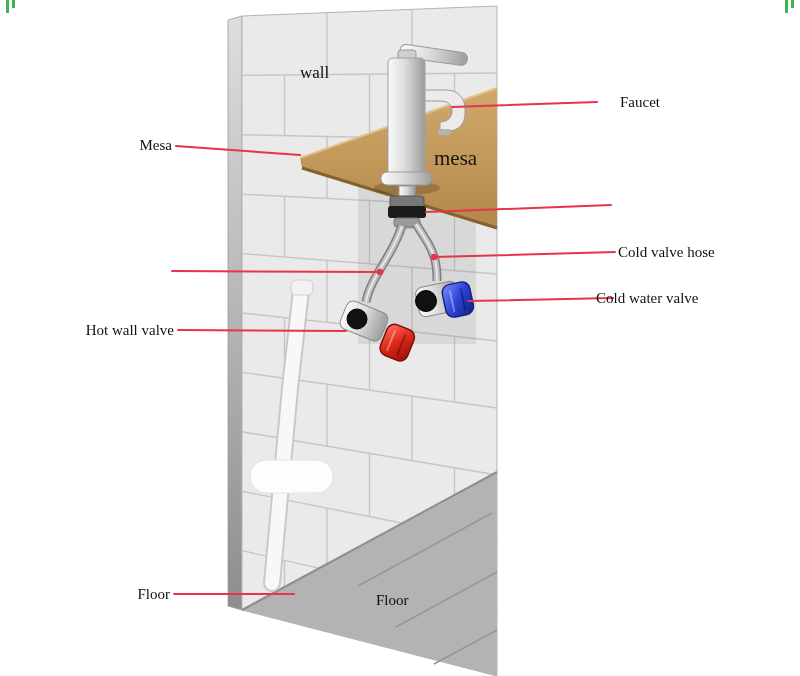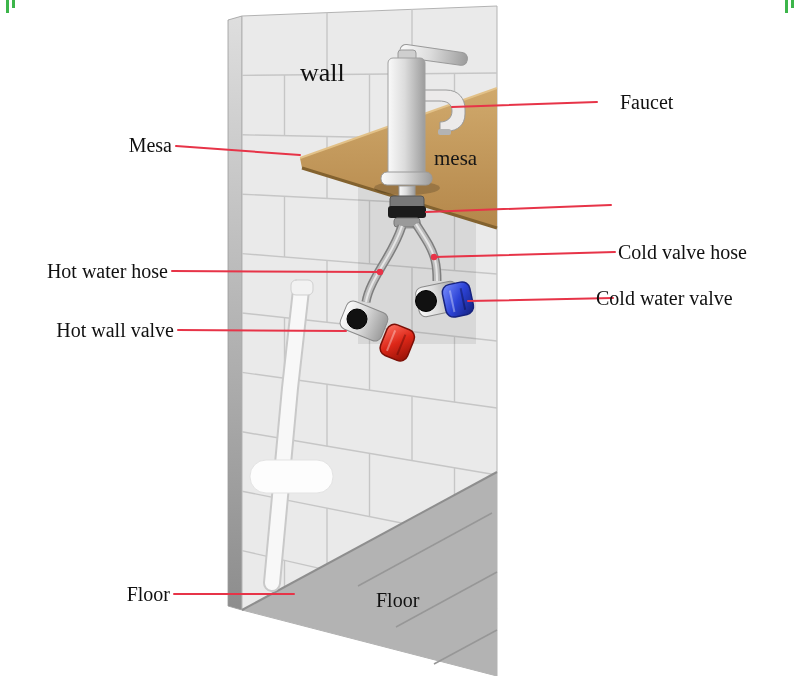--- a/index.html
+++ b/index.html
@@ -2,21 +2,21 @@
 <html style="--leader-line: #e73448; --wall-tile: #eaeaea; --tile-grout: #c6c6c6; --floor: #b3b3b3; --mesa-top: #c59b5d; --mesa-edge: #83622f; --hot-handle: #d42318; --cold-handle: #2940cf; --corner-mark: #3cb54a;"><head>
 <meta charset="utf-8">
 <style>
   html,body{margin:0;padding:0;background:#ffffff;}
   .stage{
     position:relative;width:800px;height:676px;background:#ffffff;overflow:hidden;
     font-family:"Liberation Serif","DejaVu Serif",serif;
   }
   .stage svg{position:absolute;left:0;top:0;}
   .lbl{
-    position:absolute;font-size:20px;line-height:26px;color:#101010;
+    position:absolute;font-size:15px;line-height:26px;color:#101010;
     white-space:nowrap;
   }
   .lbl.right-align{text-align:right;}
   #tile-lines line{stroke:var(--tile-grout,#c6c6c6);stroke-width:1.4;}
   .leader{stroke:var(--leader-line,#e73448);stroke-width:2;stroke-linecap:round;}
   .leader-dot{fill:var(--leader-line,#e73448);}
 </style>
 </head>
 <body>
 
@@ -175,23 +175,22 @@
       <line class="leader" x1="615" y1="252" x2="434" y2="257"></line>
       <circle class="leader-dot" cx="434" cy="257" r="3.2"></circle>
       <line class="leader" x1="613" y1="298" x2="468" y2="301"></line>
       <line class="leader" x1="172" y1="271" x2="380" y2="272"></line>
       <circle class="leader-dot" cx="380" cy="272" r="3.2"></circle>
       <line class="leader" x1="178" y1="330" x2="346" y2="331"></line>
       <line class="leader" x1="174" y1="594" x2="294" y2="594"></line>
     </g>
   </svg>
 
-  <div class="lbl" style="left:300px;top:60px;font-size:26px;">wall</div>
+  <div class="lbl" style="left:300px;top:60px;font-size:17px;">wall</div>
   <div class="lbl right-align" style="right:628px;top:132px;">Mesa</div>
   <div class="lbl" style="left:434px;top:145px;font-size:21px;color:#161616;">mesa</div>
   <div class="lbl" style="left:620px;top:89px;">Faucet</div>
   <div class="lbl" style="left:618px;top:239px;">Cold valve hose</div>
   <div class="lbl" style="left:596px;top:285px;">Cold water valve</div>
-  <div class="lbl right-align" style="right:632px;top:258px;">Hot water hose</div>
   <div class="lbl right-align" style="right:626px;top:317px;">Hot wall valve</div>
   <div class="lbl right-align" style="right:630px;top:581px;">Floor</div>
   <div class="lbl" style="left:376px;top:587px;">Floor</div>
 </div>
 
 </body></html>

